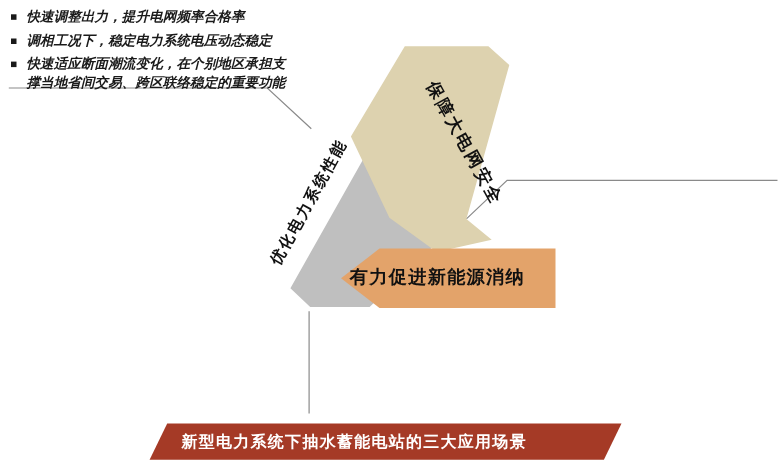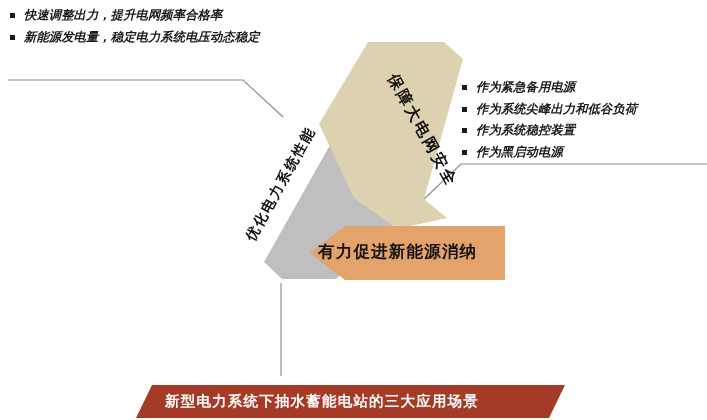--- a/index.html
+++ b/index.html
@@ -150,29 +150,25 @@
       <polygon points="345,226 505,226 505,280 345,280 310,253" fill="#e3a36a"></polygon>
     </g>
 
     <g>
       <polygon points="152,385 565,385 549,418 136,418" fill="#a53a26"></polygon>
     </g>
   </svg>
 
   <ul class="bullet-list" id="list-optimize">
     <li>快速调整出力，提升电网频率合格率</li>
-    <li>新能源发电量，稳定电力系统电压动态稳定</li>
+    <li>调相工况下，稳定电力系统电压动态稳定</li>
+    <li>快速适应断面潮流变化，在个别地区承担支
+撑当地省间交易、跨区联络稳定的重要功能</li>
   </ul>
 
-  <ul class="bullet-list" id="list-grid-safety">
-    <li>作为紧急备用电源</li>
-    <li>作为系统尖峰出力和低谷负荷</li>
-    <li>作为系统稳控装置</li>
-    <li>作为黑启动电源</li>
-  </ul>
 
 
   <div class="arrow-label" id="label-optimize">优化电力系统性能</div>
 
   <div class="arrow-label" id="label-grid-safety">保障大电网安全</div>
 
   <div class="arrow-label" id="label-renewable">有力促进新能源消纳</div>
 
   <div id="label-banner">新型电力系统下抽水蓄能电站的三大应用场景</div>
 

